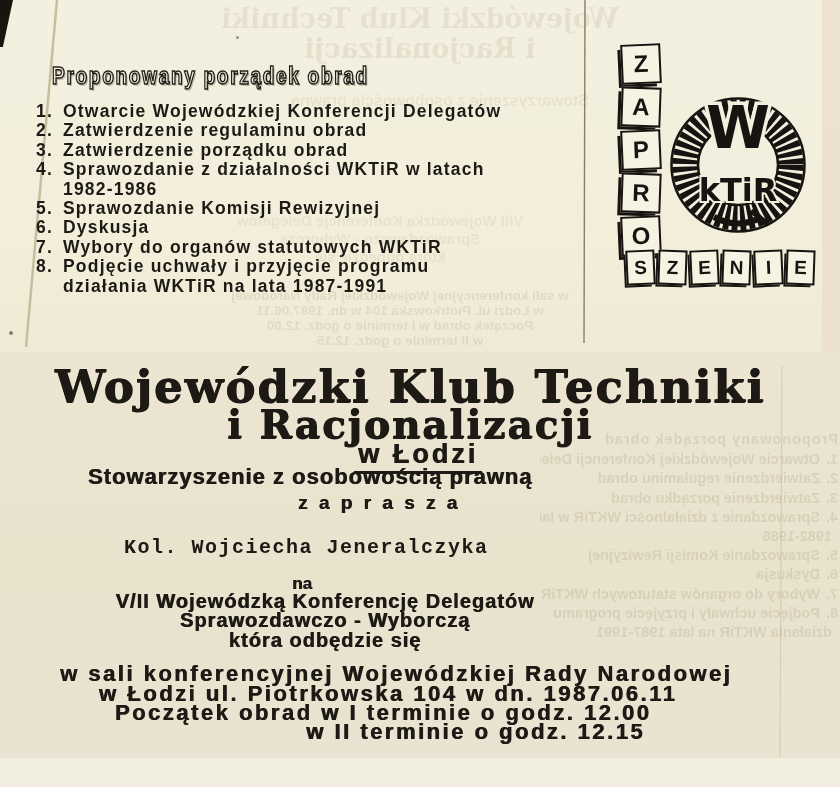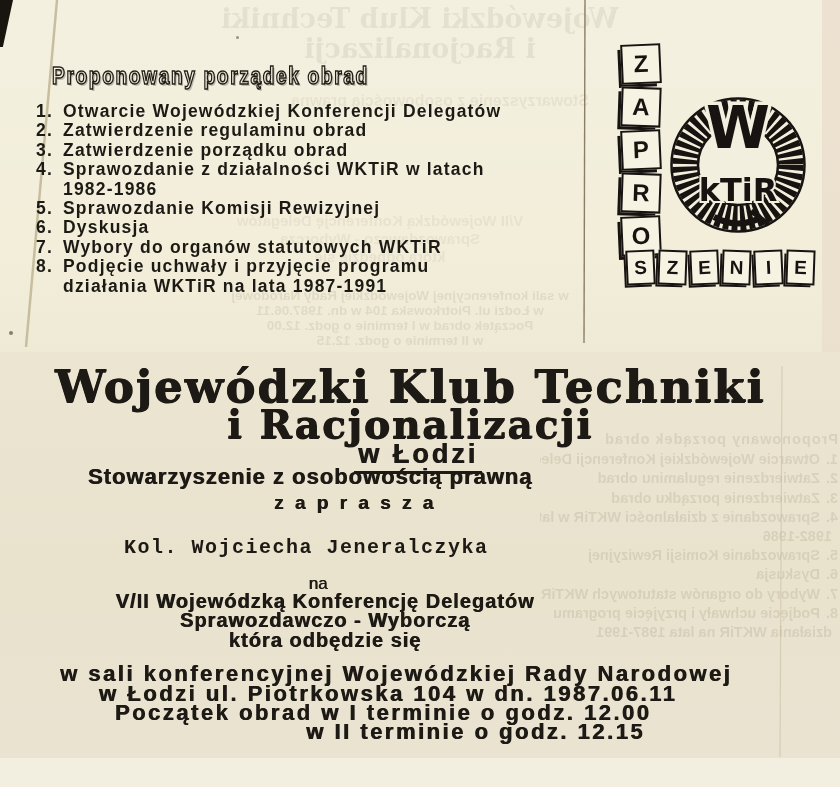--- a/index.html
+++ b/index.html
@@ -56,25 +56,25 @@
     text-shadow:0.9px 0 0 currentColor,0 0.5px 0 currentColor;}
   .gothic2{position:absolute;left:0;top:401px;width:820px;text-align:center;z-index:3;
     font-family:"DejaVu Serif",serif;font-weight:bold;font-size:39px;letter-spacing:2px;
     text-shadow:0.9px 0 0 currentColor,0 0.5px 0 currentColor;}
   .city-wrap{position:absolute;left:0;top:439px;width:796px;text-align:center;z-index:3;}
   .city{display:inline-block;font-size:27px;font-weight:800;letter-spacing:3px;
     border-bottom:3.5px solid #1d1a15;padding:0 4px 1px 4px;text-shadow:0.7px 0 0 currentColor;margin-left:40px;}
   .subtitle{position:absolute;left:0;top:464px;width:620px;text-align:center;z-index:3;
     font-size:22px;font-weight:800;letter-spacing:1px;text-shadow:0.7px 0 0 currentColor;}
   .invites{position:absolute;left:0;top:492px;width:710px;text-align:center;z-index:3;
-    font-size:19px;font-weight:800;letter-spacing:3px;text-shadow:0.7px 0 0 currentColor;}
+    font-size:19px;font-weight:800;letter-spacing:3px;text-shadow:0.7px 0 0 currentColor;padding-left:24px;}
   .invitee{position:absolute;left:124px;top:536px;z-index:3;
     font-family:"Liberation Mono",monospace;font-weight:bold;font-size:20px;letter-spacing:1.5px;}
-  .prep-na{position:absolute;left:16px;top:574px;width:604px;text-align:center;z-index:3;
-    font-size:17px;font-weight:400;text-shadow:0.6px 0 0 currentColor;}
+  .prep-na{position:absolute;left:0;top:574px;width:604px;text-align:center;z-index:3;
+    font-size:17px;font-weight:700;text-shadow:0.6px 0 0 currentColor;}
   .event-block{position:absolute;left:0;top:592px;width:650px;text-align:center;z-index:3;
     font-size:20px;font-weight:800;letter-spacing:1px;line-height:19.3px;text-shadow:0.6px 0 0 currentColor;}
   .venue1{position:absolute;left:0;top:661px;width:792px;text-align:center;z-index:3;
     font-size:22px;font-weight:800;letter-spacing:2.5px;text-shadow:0.7px 0 0 currentColor;}
   .venue2{position:absolute;left:0;top:681px;width:776px;text-align:center;z-index:3;
     font-size:22px;font-weight:800;letter-spacing:2.5px;text-shadow:0.7px 0 0 currentColor;}
   .time1{position:absolute;left:0;top:700px;width:766px;text-align:center;z-index:3;
     font-size:22px;font-weight:800;letter-spacing:2.5px;text-shadow:0.7px 0 0 currentColor;}
   .time2{position:absolute;left:306px;top:719px;z-index:3;
     font-size:22px;font-weight:800;letter-spacing:2.5px;text-shadow:0.7px 0 0 currentColor;}

